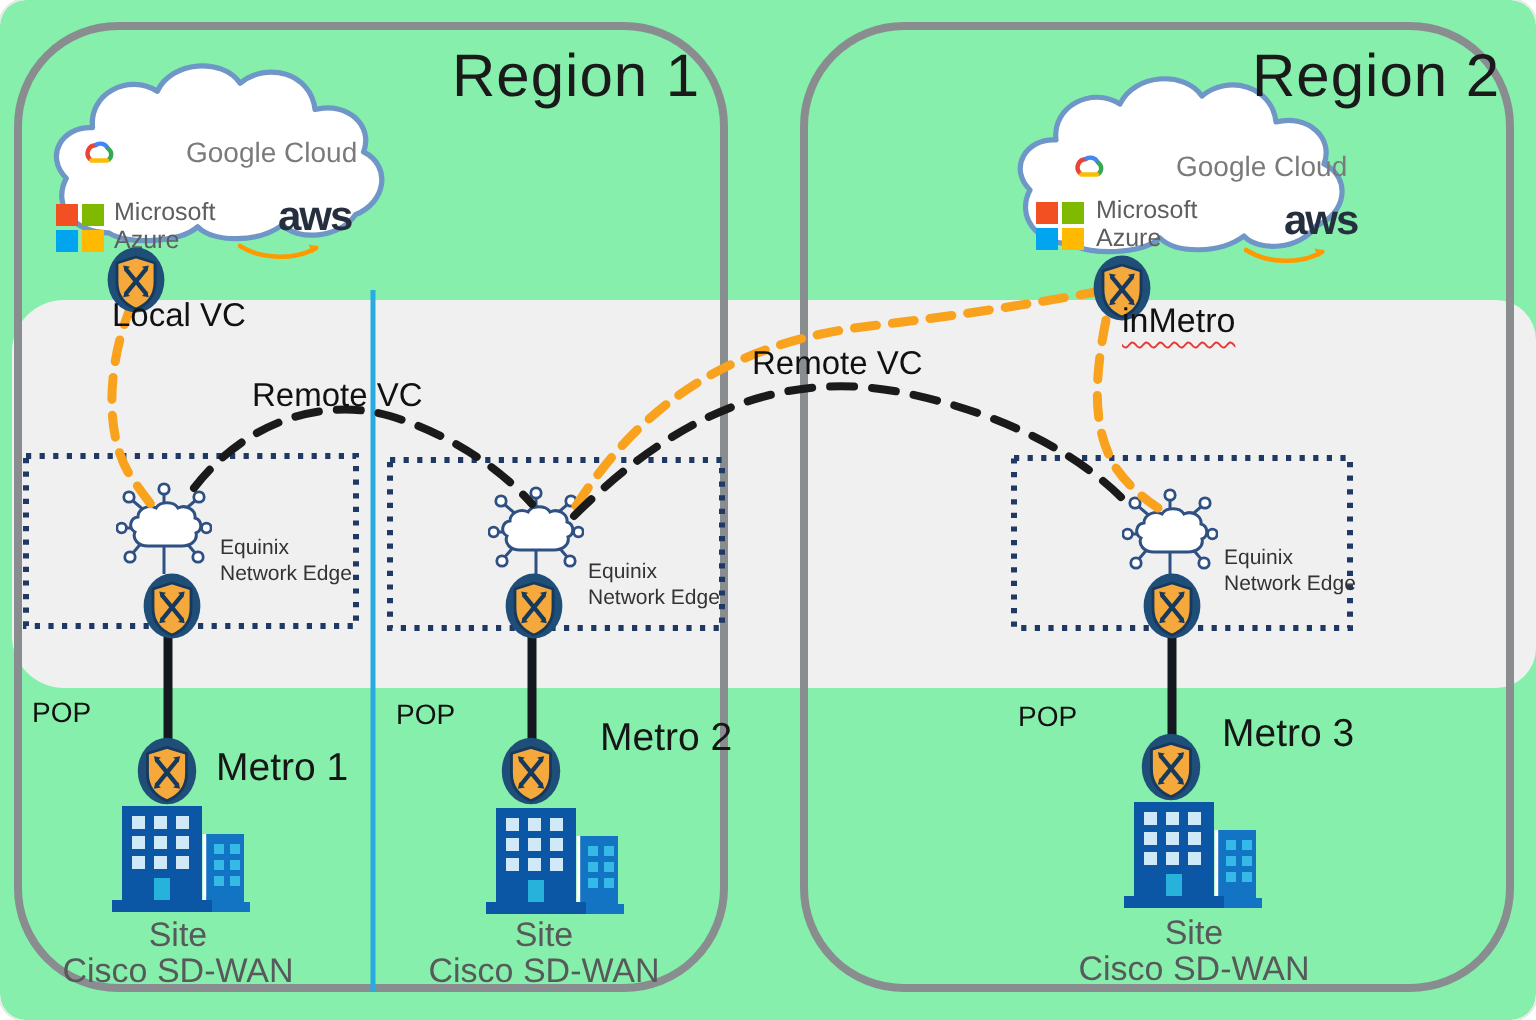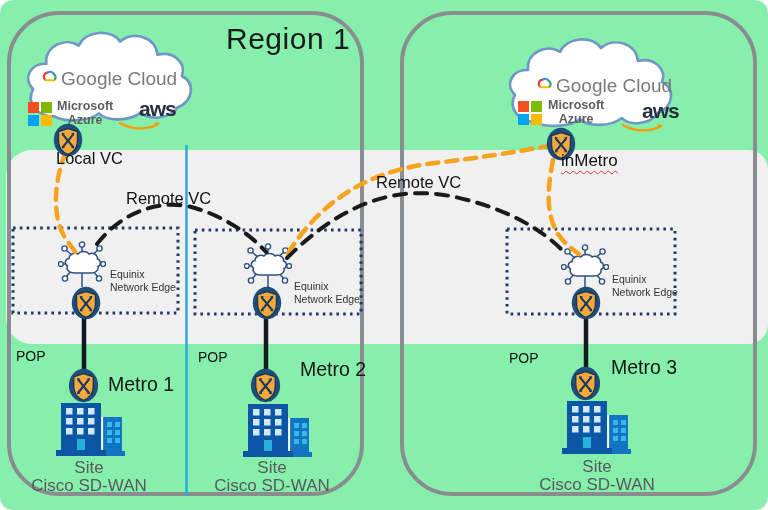--- a/index.html
+++ b/index.html
@@ -17,37 +17,38 @@
   .region-title{font-size:30px;letter-spacing:.5px;color:#1a1a1a;z-index:8;white-space:nowrap;}
   #overlay{left:0;top:0;z-index:5;pointer-events:none;}
   .lbl{z-index:9;white-space:nowrap;}
   .vc-lbl{font-size:16.5px;color:#111;}
   .metro-lbl{font-size:19.5px;color:#161616;}
   .pop-lbl{font-size:14px;color:#111;margin-top:33px;}
   .equinix-lbl{font-size:10.5px;line-height:13px;color:#333;}
   .site-lbl{font-size:17px;line-height:17.5px;color:#58595b;text-align:center;width:140px;}
   .inmetro-lbl{font-size:17px;color:#111;
     text-decoration:underline wavy #e03a3a 1px;text-underline-offset:4px;}
-  .gc-text{font-size:19px;color:#7a7a7a;}
-  .ms-text{font-size:12.5px;line-height:14px;color:#5e5e5e;font-weight:700;text-align:center;}
+  .gc-text{font-size:14px;color:#7a7a7a;margin-left:32px;}
+  .ms-text{font-size:12.5px;line-height:14px;color:#5e5e5e;font-weight:400;}
   .aws-text{font-size:21px;font-weight:700;color:#252f3e;letter-spacing:-1px;line-height:20px;margin-left:20px;}
   .ms-squares{display:grid;grid-template-columns:11px 11px;grid-template-rows:11px 11px;gap:1.5px;z-index:9;}
   .ms-squares i{display:block;}
 </style>
 </head>
 <body>
 
 <div id="canvas">
 
   <div id="band" class="abs"></div>
 
   <div id="region-1" class="abs region"></div>
   <div id="region-2" class="abs region"></div>
 
   <div class="abs region-title" style="left:226px;top:22px;">Region 1</div>
+  <div class="abs region-title" style="left:626px;top:22px;">Region 2</div>
 
   <svg id="overlay" class="abs" width="768" height="510" viewBox="0 0 768 510">
     <defs>
       <symbol id="sym-cloud" viewBox="0 0 180 100">
         <path d="M34 88 C16 88 6 74 13 61 C2 50 11 35 26 36 C24 19 44 9 58 18 C65 3 90 1 99 14 C112 3 134 9 136 27 C152 23 165 35 160 48 C174 55 171 73 156 79 C148 91 127 92 120 84 C108 93 86 93 78 85 C69 93 43 94 34 88 Z" fill="#ffffff" stroke="#6e96c6" stroke-width="2.6" stroke-linejoin="round"></path>
       </symbol>
       <symbol id="sym-router" viewBox="0 0 30 34">
         <ellipse cx="15" cy="17" rx="14.2" ry="16.2" fill="#1f4e79"></ellipse>
         <path d="M15 5.5 L24.5 8.5 L24.5 18 C24.5 25.5 20 29.5 15 31.5 C10 29.5 5.5 25.5 5.5 18 L5.5 8.5 Z" fill="#f5a83b" stroke="#16395c" stroke-width="1.4" stroke-linejoin="round"></path>
         <g stroke="#16395c" stroke-width="2.1" stroke-linecap="round">

